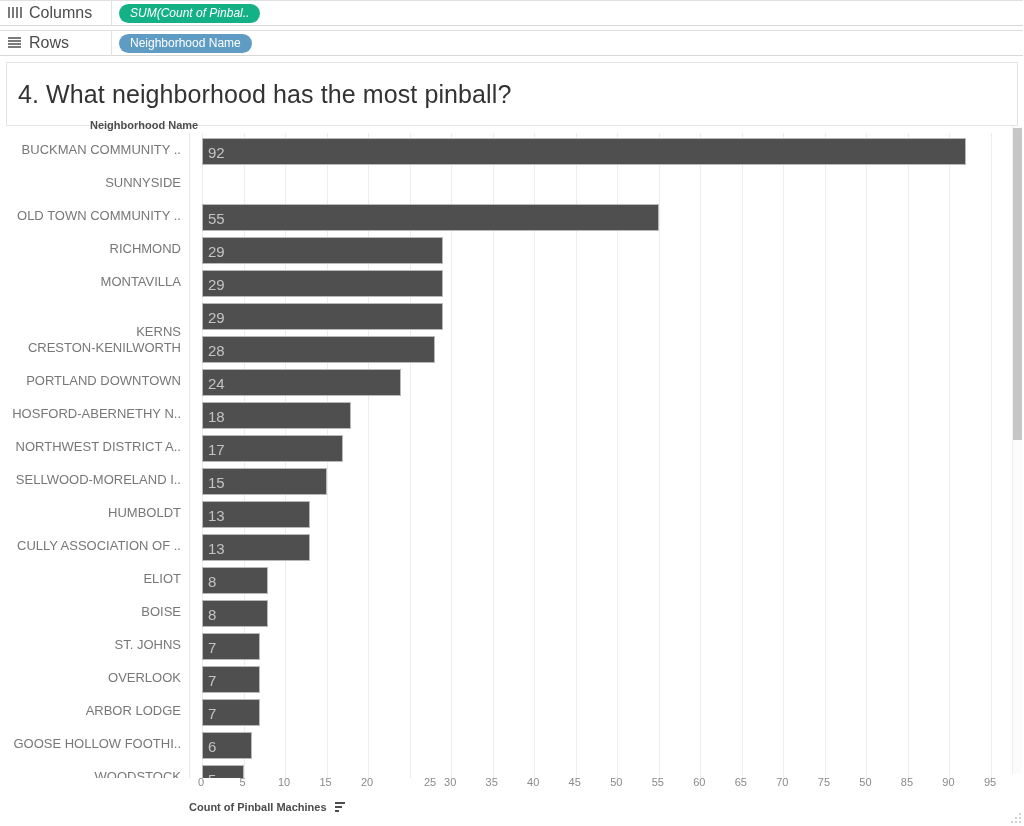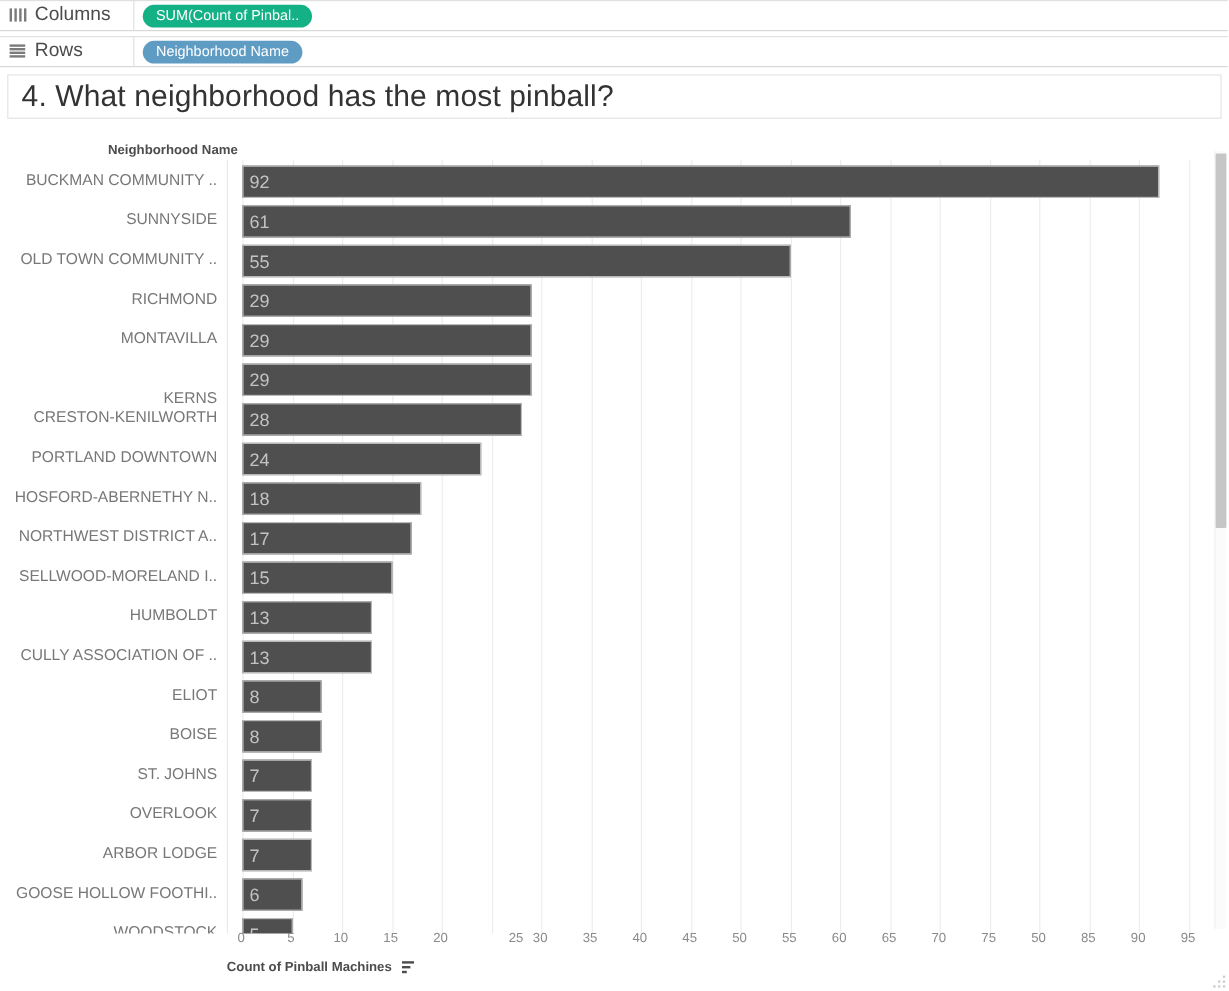--- a/index.html
+++ b/index.html
@@ -90,39 +90,39 @@
     line-height: 19px;
     border-radius: 10px;
     padding: 0 11px;
     font-size: 12px;
     color: #ffffff;
     white-space: nowrap;
     margin-left: 7px;
     display: inline-block;
     user-select: none;
   }
-  .pill.green { background: #15b186; }
+  .pill.green { background: #15b186; font-style: italic; }
   .pill.blue  { background: #5e9cc4; }
 
   
   .viz-card {
     position: absolute;
     left: 6px;
     top: 62px;
     width: 1012px;
     height: 760px;
     background: #ffffff;
     box-sizing: border-box;
   }
 
   .title-box {
     position: absolute;
     left: 0; top: 0;
     width: 1012px;
-    height: 37px;
+    height: 64px;
     box-sizing: border-box;
     border: 1px solid #e4e4e4;
     background: #ffffff;
     display: flex;
     align-items: center;
     padding-left: 11px;
   }
   .title-text {
     font-size: 25px;
     font-weight: 300;
@@ -381,25 +381,20 @@
         <div class="gridline" style="left: 634.895px;"></div>
         <div class="gridline" style="left: 676.421px;"></div>
         <div class="gridline" style="left: 717.947px;"></div>
         <div class="gridline" style="left: 759.474px;"></div>
         <div class="gridline" style="left: 801px;"></div>
         <div class="bar-row" style="top: 2px;">
           <div class="bar" style="width: 764.084px;">
             <div class="bar-value">92</div>
           </div>
         </div>
-        <div class="bar-row" style="top: 35px;">
-          <div class="bar" style="width: 506.621px;">
-            <div class="bar-value">61</div>
-          </div>
-        </div>
         <div class="bar-row" style="top: 68px;">
           <div class="bar" style="width: 456.789px;">
             <div class="bar-value">55</div>
           </div>
         </div>
         <div class="bar-row" style="top: 101px;">
           <div class="bar" style="width: 240.853px;">
             <div class="bar-value">29</div>
           </div>
         </div>

